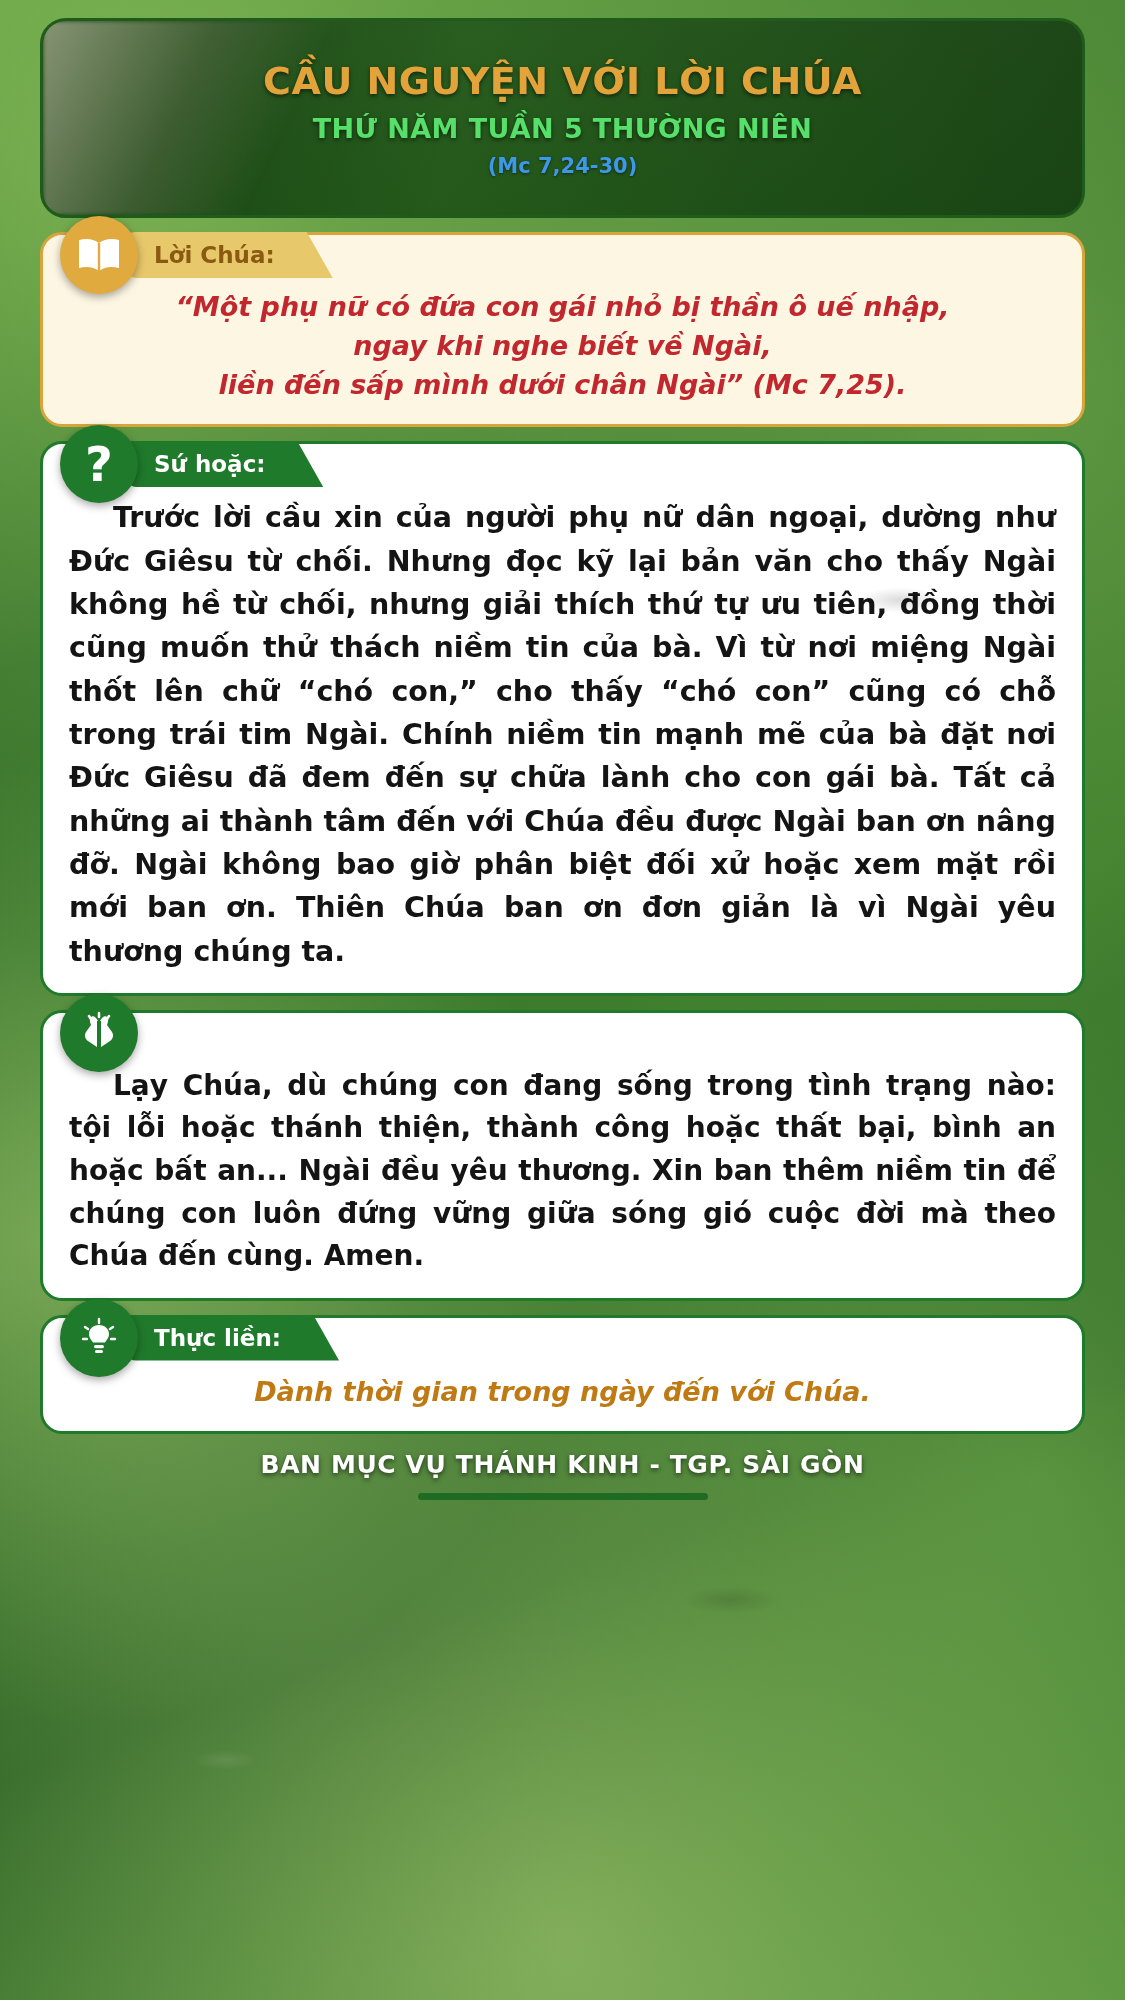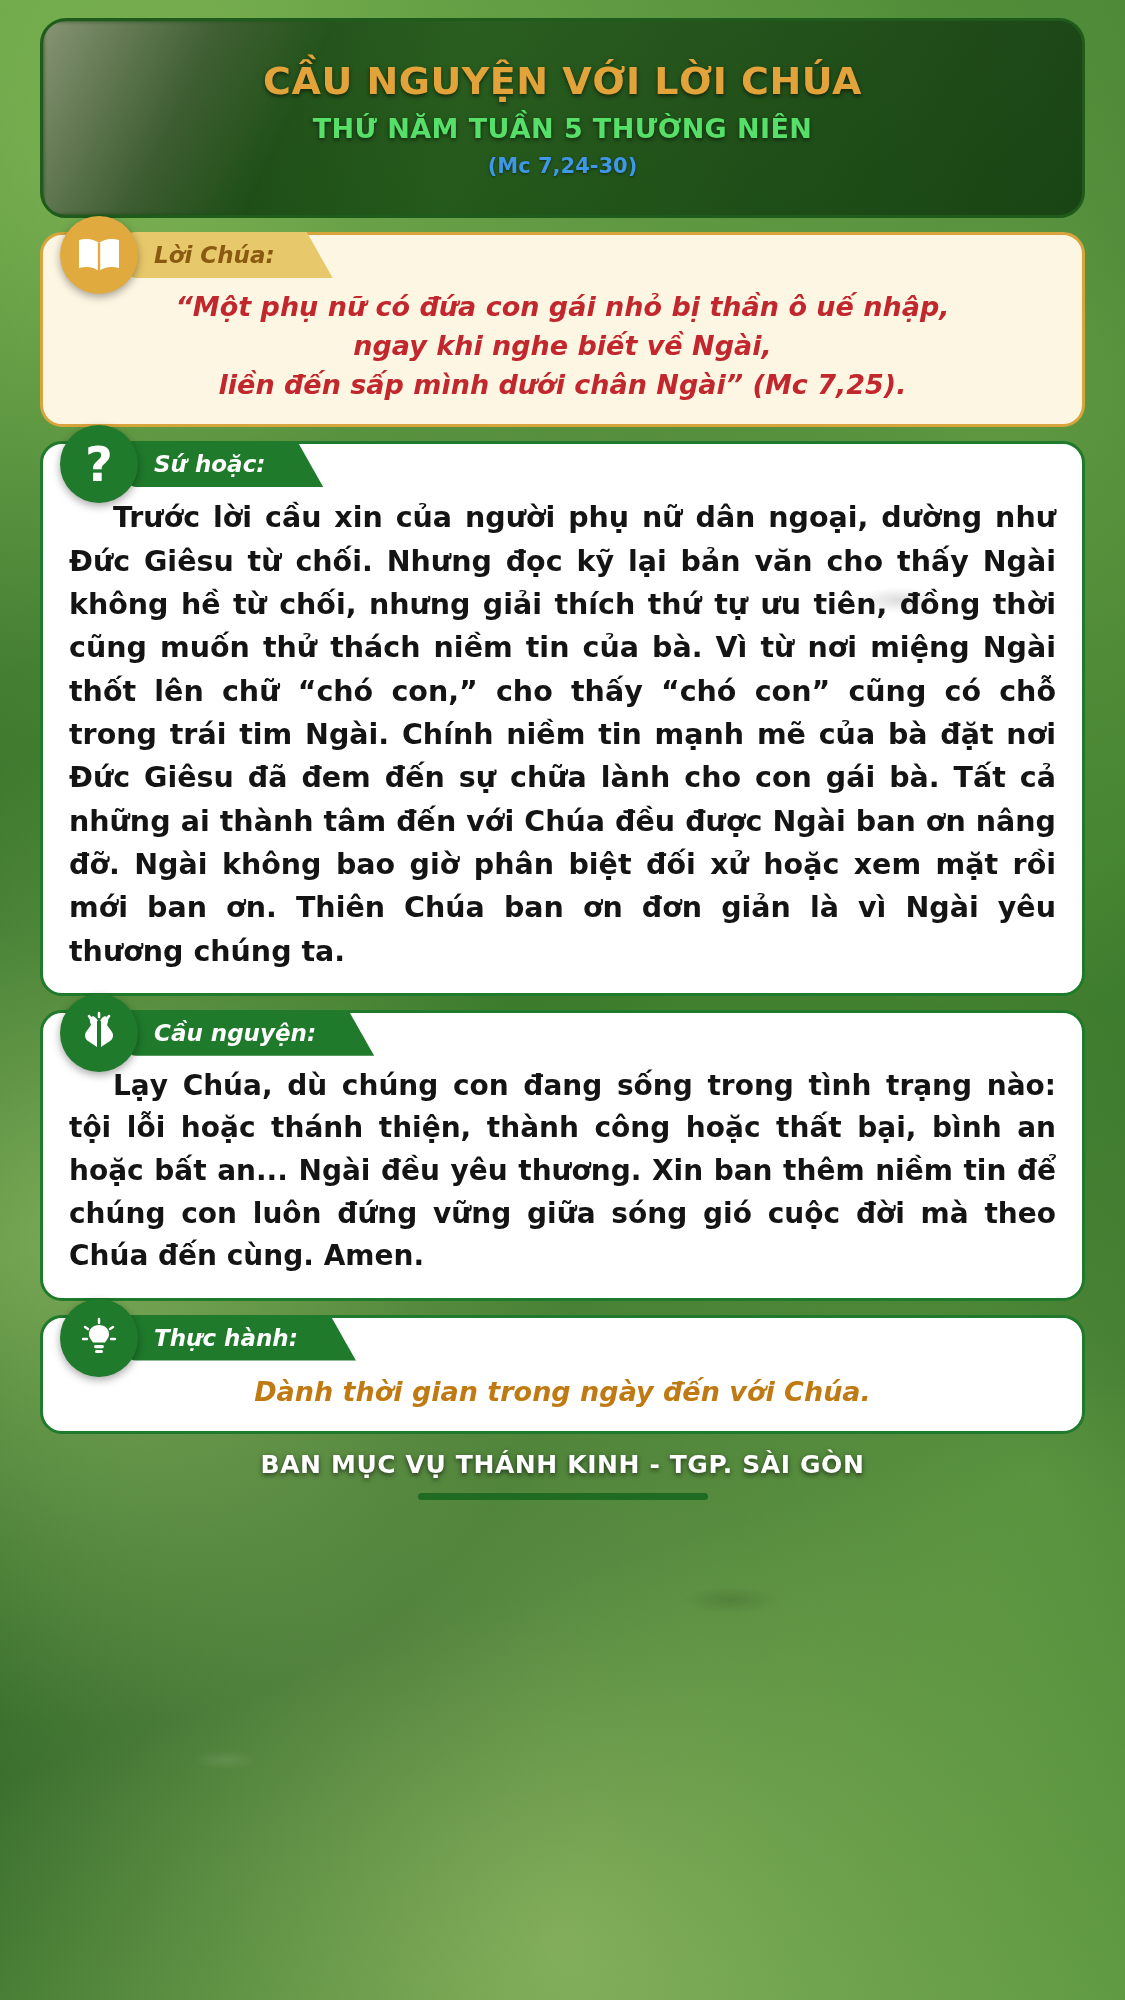--- a/index.html
+++ b/index.html
@@ -109,21 +109,20 @@
     height: 46px;
     padding: 0 58px 0 26px;
     display: flex; align-items: center;
     color: #fff;
     font-size: 23px;
     font-weight: 800;
     border-radius: 8px 0 0 8px;
     background: #1f7a2b;
     clip-path: polygon(0 0, calc(100% - 26px) 0, 100% 100%, 0 100%);
     z-index: 2;
-    font-style: italic;
   }
   .tab.gold {
     background: #e7c86a;
     color: #8a5a12;
   }
 
   
   .badge {
     position: absolute;
     left: 20px; top: -16px;
@@ -233,36 +232,35 @@
     </div>
 
     <div class="section">
       <div class="badge">
         <svg width="44" height="44" viewBox="0 0 44 44" aria-hidden="true">
           <path d="M21 10c-2-4-5-6-7-4-2 2-1 5 0 8l-5 7c-2 3-1 7 2 9l9 6V10z" fill="#fff"></path>
           <path d="M23 10c2-4 5-6 7-4 2 2 1 5 0 8l5 7c2 3 1 7-2 9l-9 6V10z" fill="#fff"></path>
           <path d="M22 6V2M14 8l-2-3M30 8l2-3" stroke="#fff" stroke-width="2.5" stroke-linecap="round"></path>
         </svg>
       </div>
-      <div class="tab">Cầu nguyện:</div>
       <div class="sec-body">
         <p class="para tight">Lạy Chúa, dù chúng con đang sống trong tình trạng nào: tội lỗi hoặc thánh thiện, thành công hoặc thất bại, bình an hoặc bất an... Ngài đều yêu thương. Xin ban thêm niềm tin để chúng con luôn đứng vững giữa sóng gió cuộc đời mà theo Chúa đến cùng. Amen.</p>
       </div>
     </div>
 
     <div class="section">
       <div class="badge">
         <svg width="40" height="42" viewBox="0 0 40 42" aria-hidden="true">
           <path d="M20 8c-6 0-10 4-10 9 0 4 2.5 6 4 8.5h12c1.5-2.5 4-4.5 4-8.5 0-5-4-9-10-9z" fill="#fff"></path>
           <rect x="15" y="28" width="10" height="3.2" rx="1.6" fill="#fff"></rect>
           <rect x="16" y="33" width="8" height="3" rx="1.5" fill="#fff"></rect>
           <path d="M20 2v4M6 10l3 2M34 10l-3 2M4 22h4M36 22h-4" stroke="#fff" stroke-width="2.4" stroke-linecap="round"></path>
         </svg>
       </div>
-      <div class="tab">Thực hành:</div>
+      <div class="tab">Thực liền:</div>
       <div class="sec-body">
         <div class="practice">Dành thời gian trong ngày đến với Chúa.</div>
       </div>
     </div>
 
     <div class="footer">
       <div class="footer-text">BAN MỤC VỤ THÁNH KINH - TGP. SÀI GÒN</div>
       <div class="footer-rule"></div>
     </div>
 

